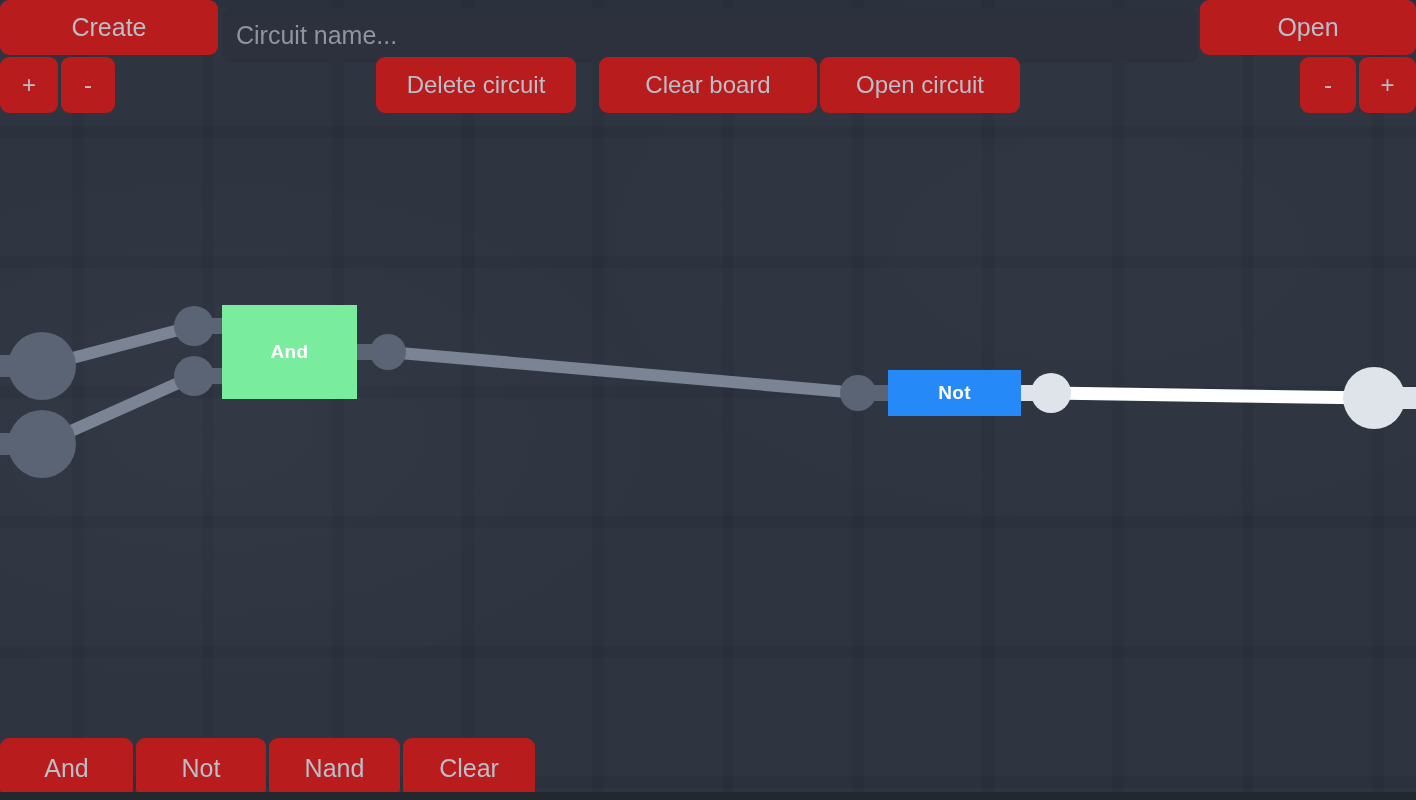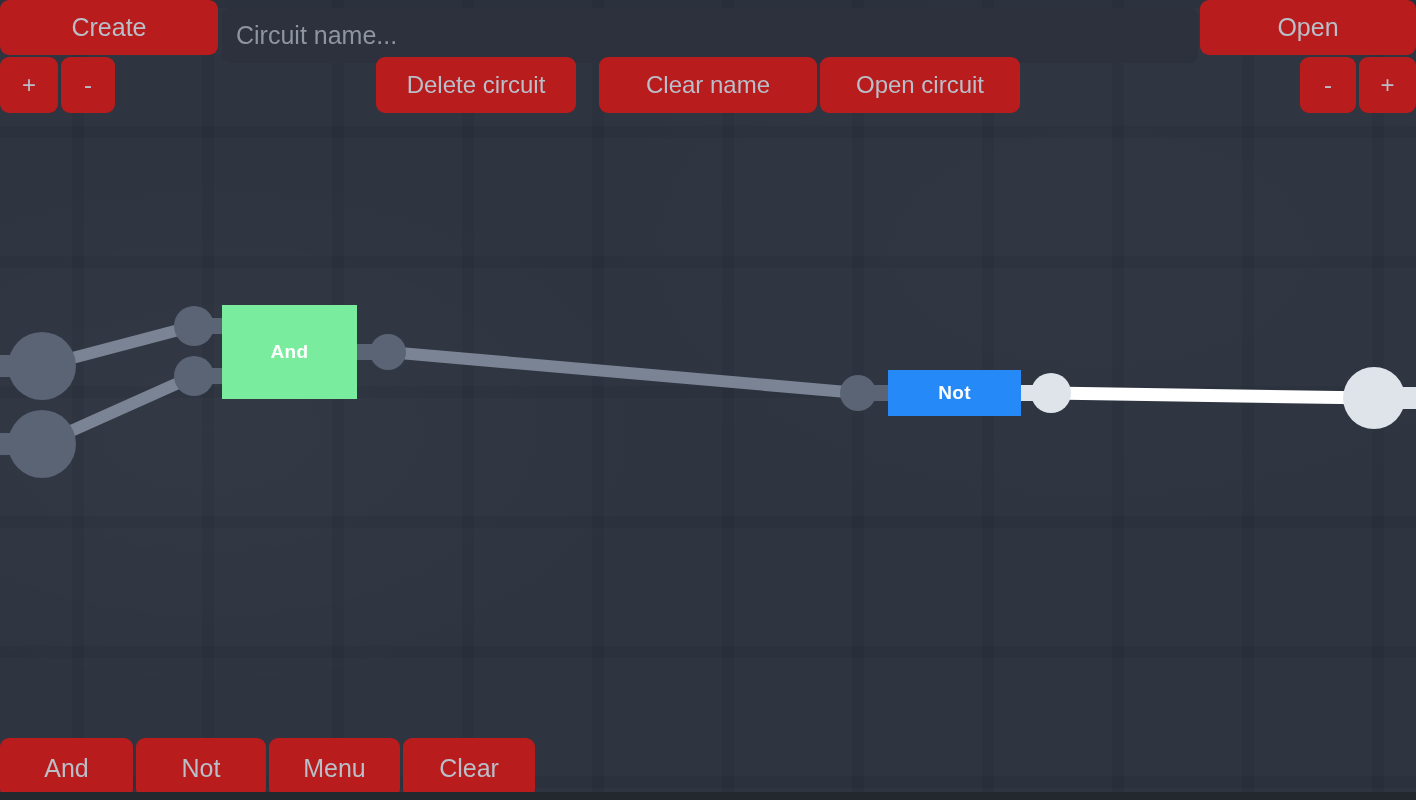--- a/index.html
+++ b/index.html
@@ -185,28 +185,28 @@
     <input id="circuit-name" type="text" value="" placeholder="Circuit name..." style="">
 
     <button class="bar-btn" style="left:1200px; width:216px;">Open</button>
   </div>
 
   <div id="top-row-2">
     <button class="bar-btn" style="left:0px; width:58px;">+</button>
     <button class="bar-btn" style="left:61px; width:54px;">-</button>
 
     <button class="bar-btn" style="left:376px; width:200px;">Delete circuit</button>
-    <button class="bar-btn" style="left:599px; width:218px;">Clear name</button>
+    <button class="bar-btn" style="left:599px; width:218px;">Clear board</button>
     <button class="bar-btn" style="left:820px; width:200px;">Open circuit</button>
 
     <button class="bar-btn" style="left:1300px; width:56px;">-</button>
     <button class="bar-btn" style="left:1359px; width:57px;">+</button>
   </div>
 
   <div id="bottom-bar">
     <button class="bar-btn" style="left:0px; width:133px;">And</button>
     <button class="bar-btn" style="left:136px; width:130px;">Not</button>
-    <button class="bar-btn" style="left:269px; width:131px;">Menu</button>
+    <button class="bar-btn" style="left:269px; width:131px;">Nand</button>
     <button class="bar-btn" style="left:403px; width:132px;">Clear</button>
   </div>
 
   <div id="bottom-strip"></div>
 </div>
 
 </body></html>

